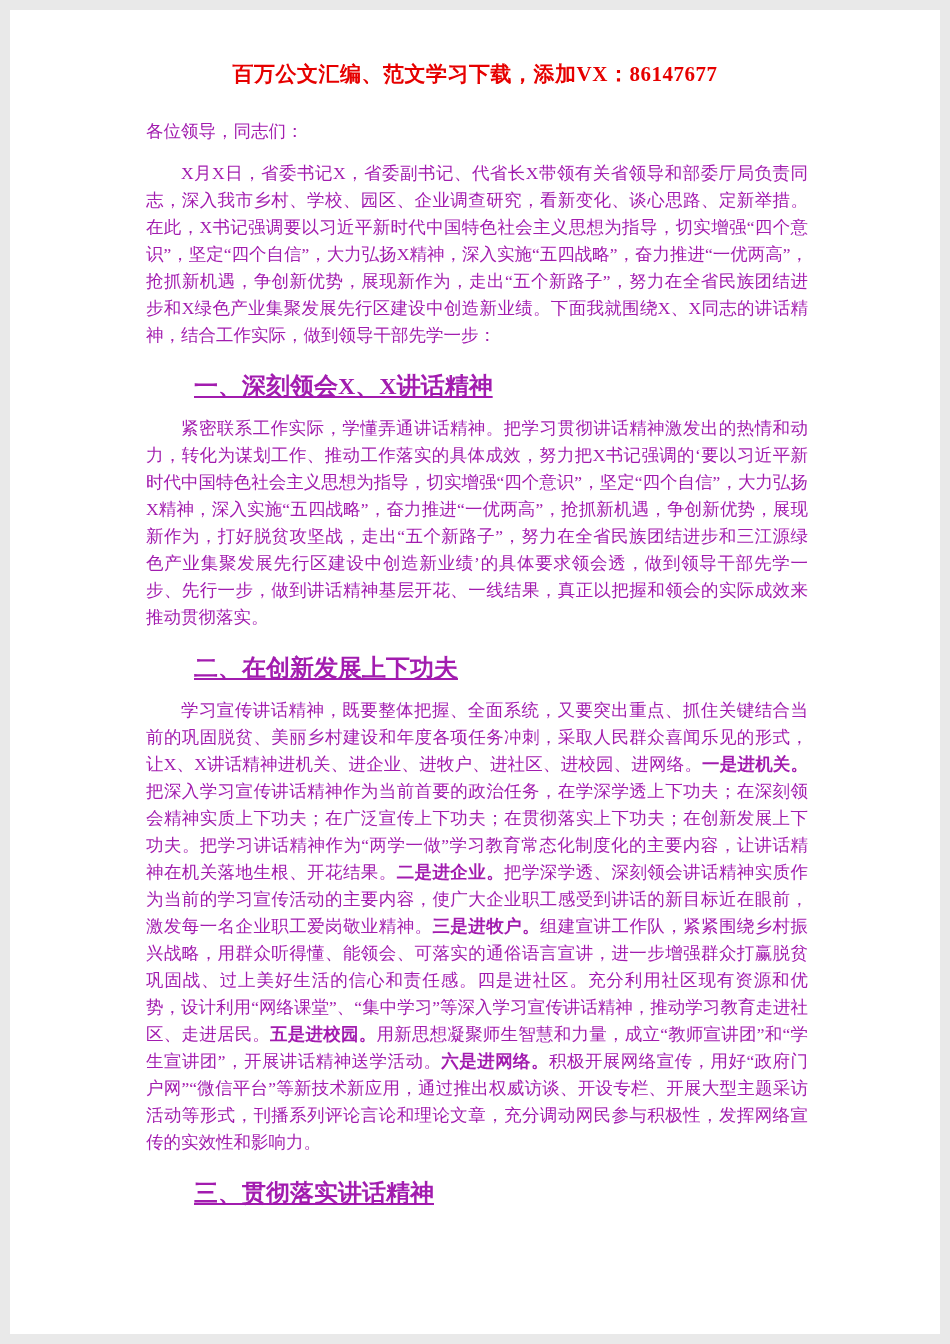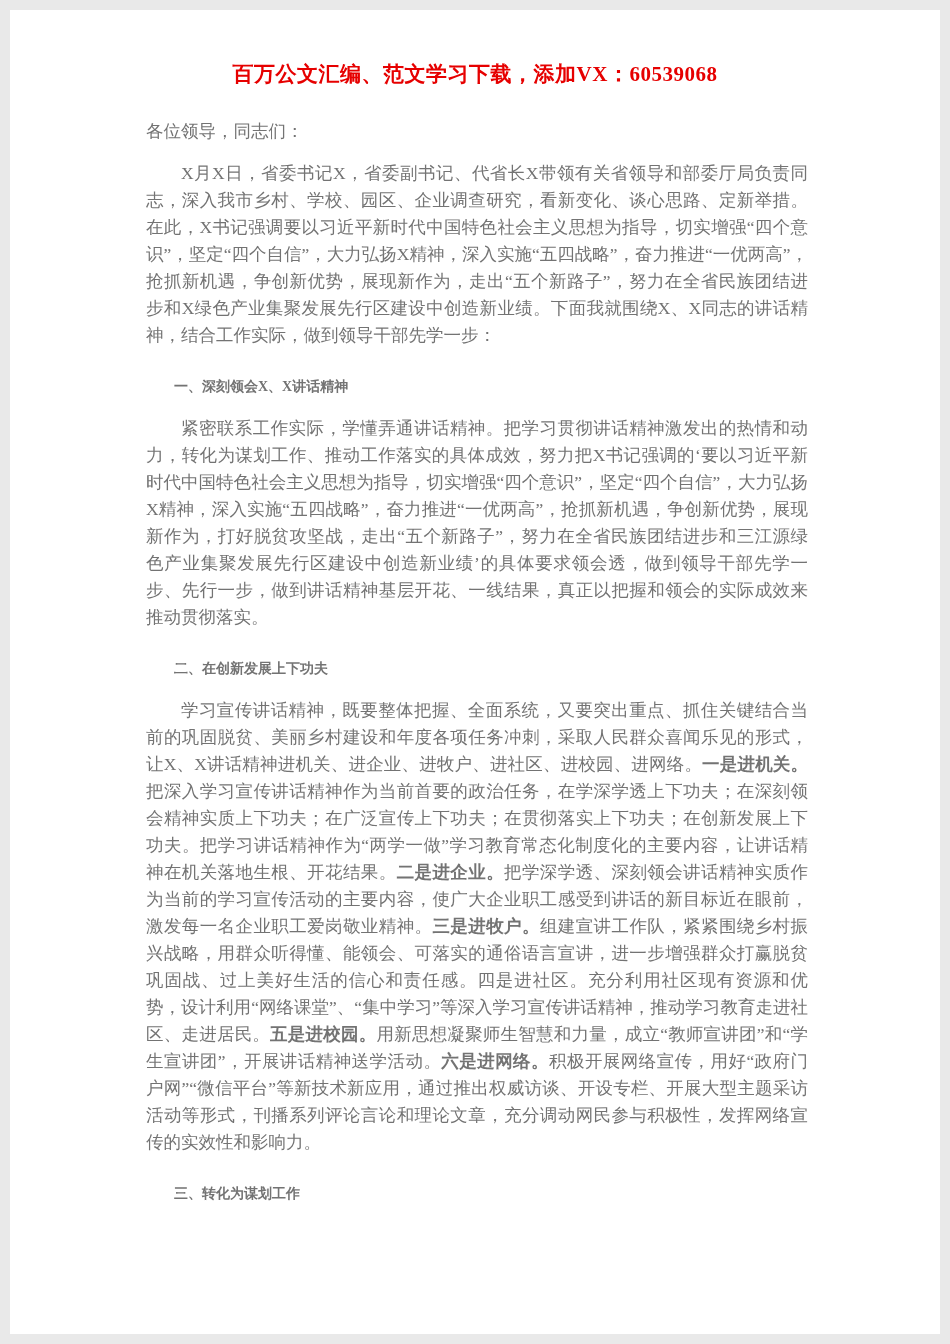--- a/index.html
+++ b/index.html
@@ -35,33 +35,34 @@
   }
   .doc-paragraph {
     text-indent: 2em;
     margin-bottom: 15px;
   }
   .doc-paragraph.no-indent {
     text-indent: 0;
   }
   .doc-heading {
     text-indent: 2em;
-    font-size: 14px;
+    font-size: 24px;
     font-weight: bold;
     margin: 24px 0 15px 0;
+    text-decoration: underline;
   }
   .seg-bold { font-weight: bold; }
 </style>
 </head>
 <body>
 
 <div class="page">
-  <div class="page-header" style="color: rgb(230, 0, 0);">百万公文汇编、范文学习下载，添加VX：60539068</div>
-  <div class="doc-body" style="color: #737373;">
+  <div class="page-header" style="color: rgb(230, 0, 0);">百万公文汇编、范文学习下载，添加VX：86147677</div>
+  <div class="doc-body" style="color: #a21caf;">
       <p class="doc-paragraph no-indent"><span>各位领导，同志们：</span></p>
       <p class="doc-paragraph"><span>X月X日，省委书记X，省委副书记、代省长X带领有关省领导和部委厅局负责同志，深入我市乡村、学校、园区、企业调查研究，看新变化、谈心思路、定新举措。在此，X书记强调要以习近平新时代中国特色社会主义思想为指导，切实增强“四个意识”，坚定“四个自信”，大力弘扬X精神，深入实施“五四战略”，奋力推进“一优两高”，抢抓新机遇，争创新优势，展现新作为，走出“五个新路子”，努力在全省民族团结进步和X绿色产业集聚发展先行区建设中创造新业绩。下面我就围绕X、X同志的讲话精神，结合工作实际，做到领导干部先学一步：</span></p>
       <h3 class="doc-heading"><span class="seg-bold">一、深刻领会X、X讲话精神</span></h3>
       <p class="doc-paragraph"><span>紧密联系工作实际，学懂弄通讲话精神。把学习贯彻讲话精神激发出的热情和动力，转化为谋划工作、推动工作落实的具体成效，努力把X书记强调的‘要以习近平新时代中国特色社会主义思想为指导，切实增强“四个意识”，坚定“四个自信”，大力弘扬X精神，深入实施“五四战略”，奋力推进“一优两高”，抢抓新机遇，争创新优势，展现新作为，打好脱贫攻坚战，走出“五个新路子”，努力在全省民族团结进步和三江源绿色产业集聚发展先行区建设中创造新业绩’的具体要求领会透，做到领导干部先学一步、先行一步，做到讲话精神基层开花、一线结果，真正以把握和领会的实际成效来推动贯彻落实。</span></p>
       <h3 class="doc-heading"><span class="seg-bold">二、在创新发展上下功夫</span></h3>
       <p class="doc-paragraph"><span>学习宣传讲话精神，既要整体把握、全面系统，又要突出重点、抓住关键结合当前的巩固脱贫、美丽乡村建设和年度各项任务冲刺，采取人民群众喜闻乐见的形式，让X、X讲话精神进机关、进企业、进牧户、进社区、进校园、进网络。</span><span class="seg-bold">一是进机关。</span><span>把深入学习宣传讲话精神作为当前首要的政治任务，在学深学透上下功夫；在深刻领会精神实质上下功夫；在广泛宣传上下功夫；在贯彻落实上下功夫；在创新发展上下功夫。把学习讲话精神作为“两学一做”学习教育常态化制度化的主要内容，让讲话精神在机关落地生根、开花结果。</span><span class="seg-bold">二是进企业。</span><span>把学深学透、深刻领会讲话精神实质作为当前的学习宣传活动的主要内容，使广大企业职工感受到讲话的新目标近在眼前，激发每一名企业职工爱岗敬业精神。</span><span class="seg-bold">三是进牧户。</span><span>组建宣讲工作队，紧紧围绕乡村振兴战略，用群众听得懂、能领会、可落实的通俗语言宣讲，进一步增强群众打赢脱贫巩固战、过上美好生活的信心和责任感。四是进社区。充分利用社区现有资源和优势，设计利用“网络课堂”、“集中学习”等深入学习宣传讲话精神，推动学习教育走进社区、走进居民。</span><span class="seg-bold">五是进校园。</span><span>用新思想凝聚师生智慧和力量，成立“教师宣讲团”和“学生宣讲团”，开展讲话精神送学活动。</span><span class="seg-bold">六是进网络。</span><span>积极开展网络宣传，用好“政府门户网”“微信平台”等新技术新应用，通过推出权威访谈、开设专栏、开展大型主题采访活动等形式，刊播系列评论言论和理论文章，充分调动网民参与积极性，发挥网络宣传的实效性和影响力。</span></p>
-      <h3 class="doc-heading"><span class="seg-bold">三、转化为谋划工作</span></h3>
+      <h3 class="doc-heading"><span class="seg-bold">三、贯彻落实讲话精神</span></h3>
     </div>
 </div>
 
 </body></html>

